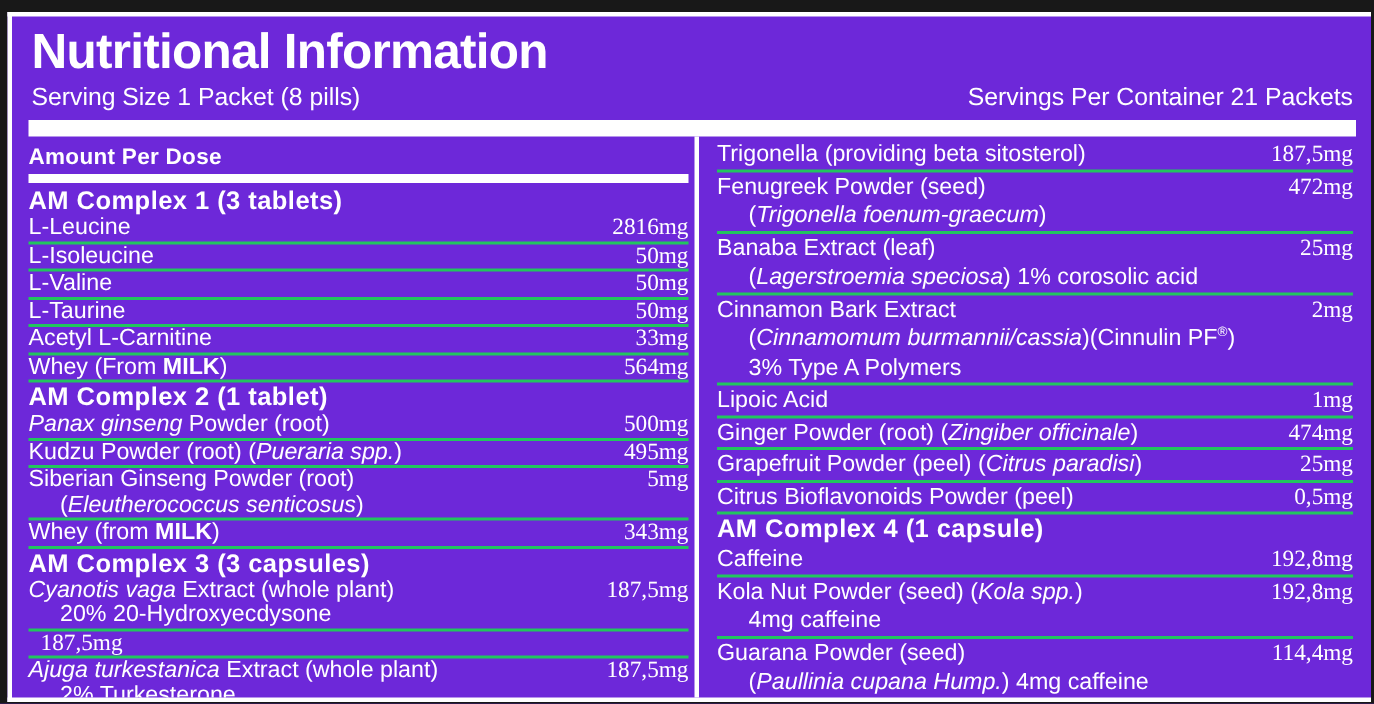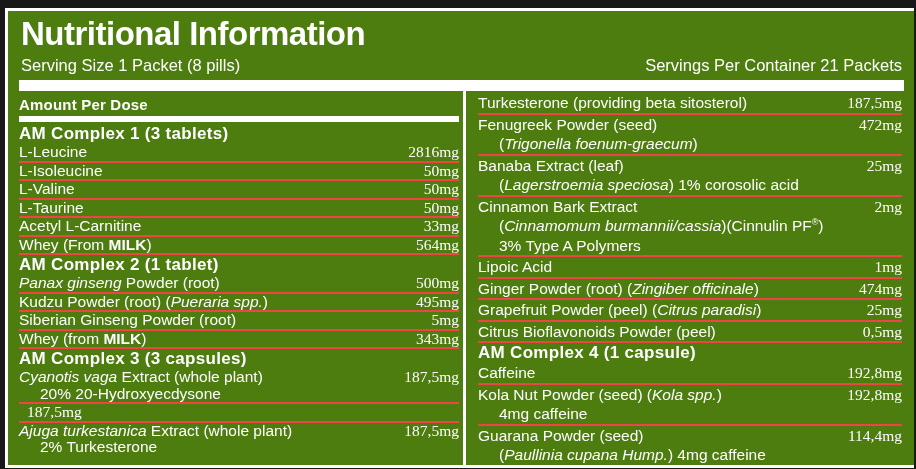--- a/index.html
+++ b/index.html
@@ -4,21 +4,21 @@
 <style>
   * { margin:0; padding:0; box-sizing:border-box; }
   html, body {
     width:916px; height:469px; overflow:hidden;
     background:#181818;
     font-family:"Liberation Sans", sans-serif;
     color:#ffffff;
   }
   .label {
     position:absolute; top:8px; left:5px; width:909px; height:460px;
-    background:#4d7c0f;
+    background:#6d28d9;
     border-top:3px solid #fff;
     border-left:3px solid #fff;
     border-bottom:3px solid #fff;
     padding:0 10px 0 11px;
     overflow:hidden;
   }
   .title {
     font-size:33px; font-weight:800; letter-spacing:-0.5px;
     line-height:38px; margin-top:4px; padding-left:2px;
   }
@@ -28,21 +28,21 @@
   }
   .header-bar { height:11px; background:#fff; margin-top:5px; }
   .cols { display:flex; align-items:stretch; }
   .col-left  { width:440px; }
   .divider   { width:3px; background:#fff; margin-left:4px; align-self:stretch; min-height:372px; }
   .col-right { flex:1; padding:2px 2px 0 12px; }
   .apd { font-size:15px; font-weight:bold; letter-spacing:0.2px; line-height:15px; margin-top:6px; }
   .apd-bar { height:6px; background:#fff; margin-top:4px; margin-bottom:2px; }
 
   .entries { width:100%; }
-  .entry { border-top:2px solid #ef4444; }
+  .entry { border-top:2px solid #22c55e; }
   .entry.no-sep { border-top:none; }
 
   .col-left  .entries { font-size:15.5px; line-height:16.5px; }
   .col-right .entries { font-size:15.5px; line-height:19.5px; }
 
   .complex {
     font-weight:bold; font-size:17px; line-height:20px; letter-spacing:0.3px;
   }
   .row-main { display:flex; align-items:baseline; }
   .row-name { flex:1; }
@@ -118,20 +118,21 @@
             <div class="row-main">
               <div class="row-name"><span>Kudzu Powder (root) (</span><span class="it">Pueraria spp.</span><span>)</span></div>
               <div class="row-amount">495mg</div>
             </div>
           </div>
           <div class="entry">
             <div class="row-main">
               <div class="row-name"><span>Siberian Ginseng Powder (root)</span></div>
               <div class="row-amount">5mg</div>
             </div>
+            <div class="subline"><span>(</span><span class="it">Eleutherococcus senticosus</span><span>)</span></div>
           </div>
           <div class="entry">
             <div class="row-main">
               <div class="row-name"><span>Whey (from </span><span class="bd">MILK</span><span>)</span></div>
               <div class="row-amount">343mg</div>
             </div>
           </div>
           <div class="entry complex">AM Complex 3 (3 capsules)</div>
           <div class="entry no-sep">
             <div class="row-main">
@@ -152,21 +153,21 @@
             </div>
             <div class="subline"><span>2% Turkesterone</span></div>
           </div>
         </div>
     </div>
     <div class="divider"></div>
     <div class="col-right">
       <div class="entries" id="col-right-entries">
           <div class="entry no-sep">
             <div class="row-main">
-              <div class="row-name"><span>Turkesterone (providing beta sitosterol)</span></div>
+              <div class="row-name"><span>Trigonella (providing beta sitosterol)</span></div>
               <div class="row-amount">187,5mg</div>
             </div>
           </div>
           <div class="entry">
             <div class="row-main">
               <div class="row-name"><span>Fenugreek Powder (seed)</span></div>
               <div class="row-amount">472mg</div>
             </div>
             <div class="subline"><span>(</span><span class="it">Trigonella foenum-graecum</span><span>)</span></div>
           </div>

